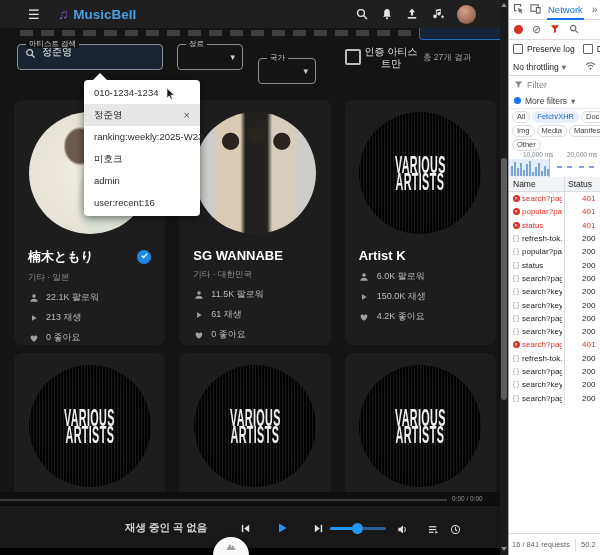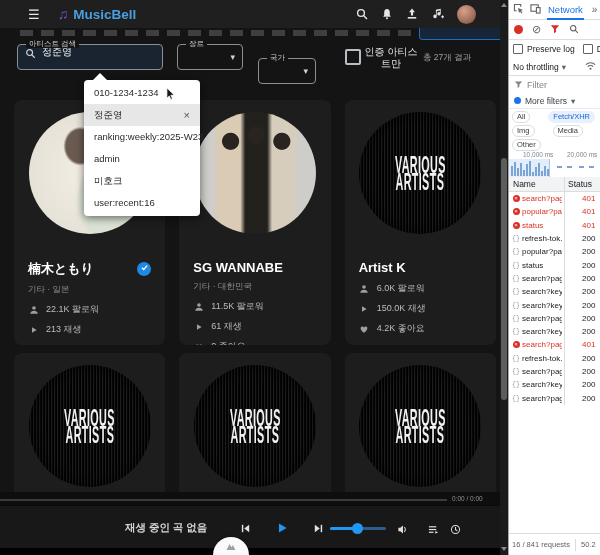--- a/index.html
+++ b/index.html
@@ -67,21 +67,21 @@
       radial-gradient(9px 9px at 51% 19%,#2a2420 90%,transparent),
       radial-gradient(9px 9px at 72% 24%,#2a2420 90%,transparent),
       linear-gradient(90deg,#cfcdc9 0 16%,#d9cbb4 20% 38%,#23211e 42% 60%,#d6cdbd 64% 82%,#cfcdc9 86%)}
   .vinyl{background:
       radial-gradient(circle at 50% 50%,rgba(0,0,0,0) 0 55%,rgba(0,0,0,.55) 90%),
       repeating-linear-gradient(90deg,#000 0 1px,#1c1c1c 1px 2px,#060606 2px 3px)}
   .vinyl-text{position:absolute;inset:0;display:flex;flex-direction:column;align-items:center;
       justify-content:center;gap:3px}
   .vinyl-text span{color:#f2f2f2;font-weight:bold;font-size:15px;line-height:14px;letter-spacing:.5px;
       transform:scale(.72,1.55);white-space:nowrap}
-  .card-name-row{display:flex;align-items:center;justify-content:space-between;margin:26px 14px 0}
+  .card-name-row{display:flex;align-items:center;justify-content:space-between;margin:14px 14px 0}
   .card-name{color:#fff;font-size:13px;font-weight:bold;white-space:nowrap}
   .vbadge{width:14px;height:14px;border-radius:50%;background:#1e88e5;color:#fff;font-size:9px;
       line-height:14px;text-align:center;flex:none}
   .card-meta{margin:6px 14px 0;font-size:8.5px;color:#8d9196}
   .stat-row{margin:7px 14px 0;display:flex;align-items:center;gap:7px;color:#b9bdc1;font-size:9px}
   .stat-row .sicn{color:#9aa0a6;display:flex;width:11px;justify-content:center}
 
   
   .seek-row{position:absolute;left:0;top:492px;width:500px;height:13px;background:#0e0e0e;z-index:20}
   .seek-line{position:absolute;left:0;top:7px;width:447px;height:2px;background:#3c3c3c}
@@ -119,21 +119,21 @@
       gap:4px;padding-left:4px;box-sizing:border-box;white-space:nowrap;overflow:hidden;font-size:8.5px}
   .dt-cb{width:8px;height:8px;border:1px solid #5f6368;border-radius:1px;flex:none}
   .dt-throttle{position:absolute;left:0;top:58px;width:100%;height:18px;border-bottom:1px solid #dadce0;
       display:flex;align-items:center;gap:3px;padding-left:4px;box-sizing:border-box;font-size:8.5px}
   .dt-filter{position:absolute;left:0;top:76px;width:100%;height:17px;display:flex;align-items:center;
       gap:4px;padding-left:5px;box-sizing:border-box;color:#80868b}
   .dt-morefilters{position:absolute;left:0;top:93px;width:100%;height:16px;border-bottom:1px solid #e8eaed;
       display:flex;align-items:center;gap:4px;padding-left:5px;box-sizing:border-box;font-size:8.5px;color:#3c4043}
   .mf-dot{width:7px;height:7px;border-radius:50%;background:#1a73e8}
   .dt-chips{position:absolute;left:0;top:109px;width:100%;height:41px;padding:2px 0 0 3px;box-sizing:border-box}
-  .chip-line{display:flex;gap:18px;margin-bottom:2px;overflow:hidden;white-space:nowrap}
+  .chip-line{display:flex;gap:2px;margin-bottom:2px;overflow:hidden;white-space:nowrap}
   .chip{border:1px solid #dadce0;border-radius:8px;padding:0 4px;font-size:7.5px;line-height:10px;
       height:10px;color:#3c4043;flex:none}
   .chip.sel{background:#e8f0fe;border-color:#e8f0fe;color:#1967d2}
   .dt-overview{position:absolute;left:0;top:150px;width:100%;height:27px;border-bottom:1px solid #dadce0}
   .ov-label{position:absolute;top:1px;font-size:6.5px;color:#80868b}
   .ov-sel{position:absolute;left:0;top:9px;width:40px;height:18px;background:rgba(26,115,232,.12);
       border-right:1px solid #a9c3ea}
   .ov-bars{position:absolute;left:2px;bottom:1px;height:16px;display:flex;align-items:flex-end;gap:1px}
   .ov-bar{width:2px;background:#7ba3d4}
   .ov-dash{position:absolute;top:16px;width:5px;height:2px;background:#7ba3d4}
@@ -356,24 +356,24 @@
         <span>010-1234-1234</span>
       </div>
       <div class="sg-item sel">
         <span>정준영</span>
         <span class="close">×</span>
       </div>
       <div class="sg-item">
         <span>ranking:weekly:2025-W23</span>
       </div>
       <div class="sg-item">
+        <span>미호크</span>
+      </div>
+      <div class="sg-item">
         <span>admin</span>
-      </div>
-      <div class="sg-item">
-        <span>미호크</span>
       </div>
       <div class="sg-item">
         <span>user:recent:16</span>
       </div>
     </div>
   <span class="cursor-arrow">
     <svg viewBox="0 0 12 14" width="11" height="13">
         <path d="M1 0 L1 11 L3.6 8.6 L5.3 12.4 L7 11.6 L5.3 7.9 L9 7.6 Z" fill="#1a1a1a" stroke="#fff" stroke-width="0.8"></path>
       </svg>
   </span>

